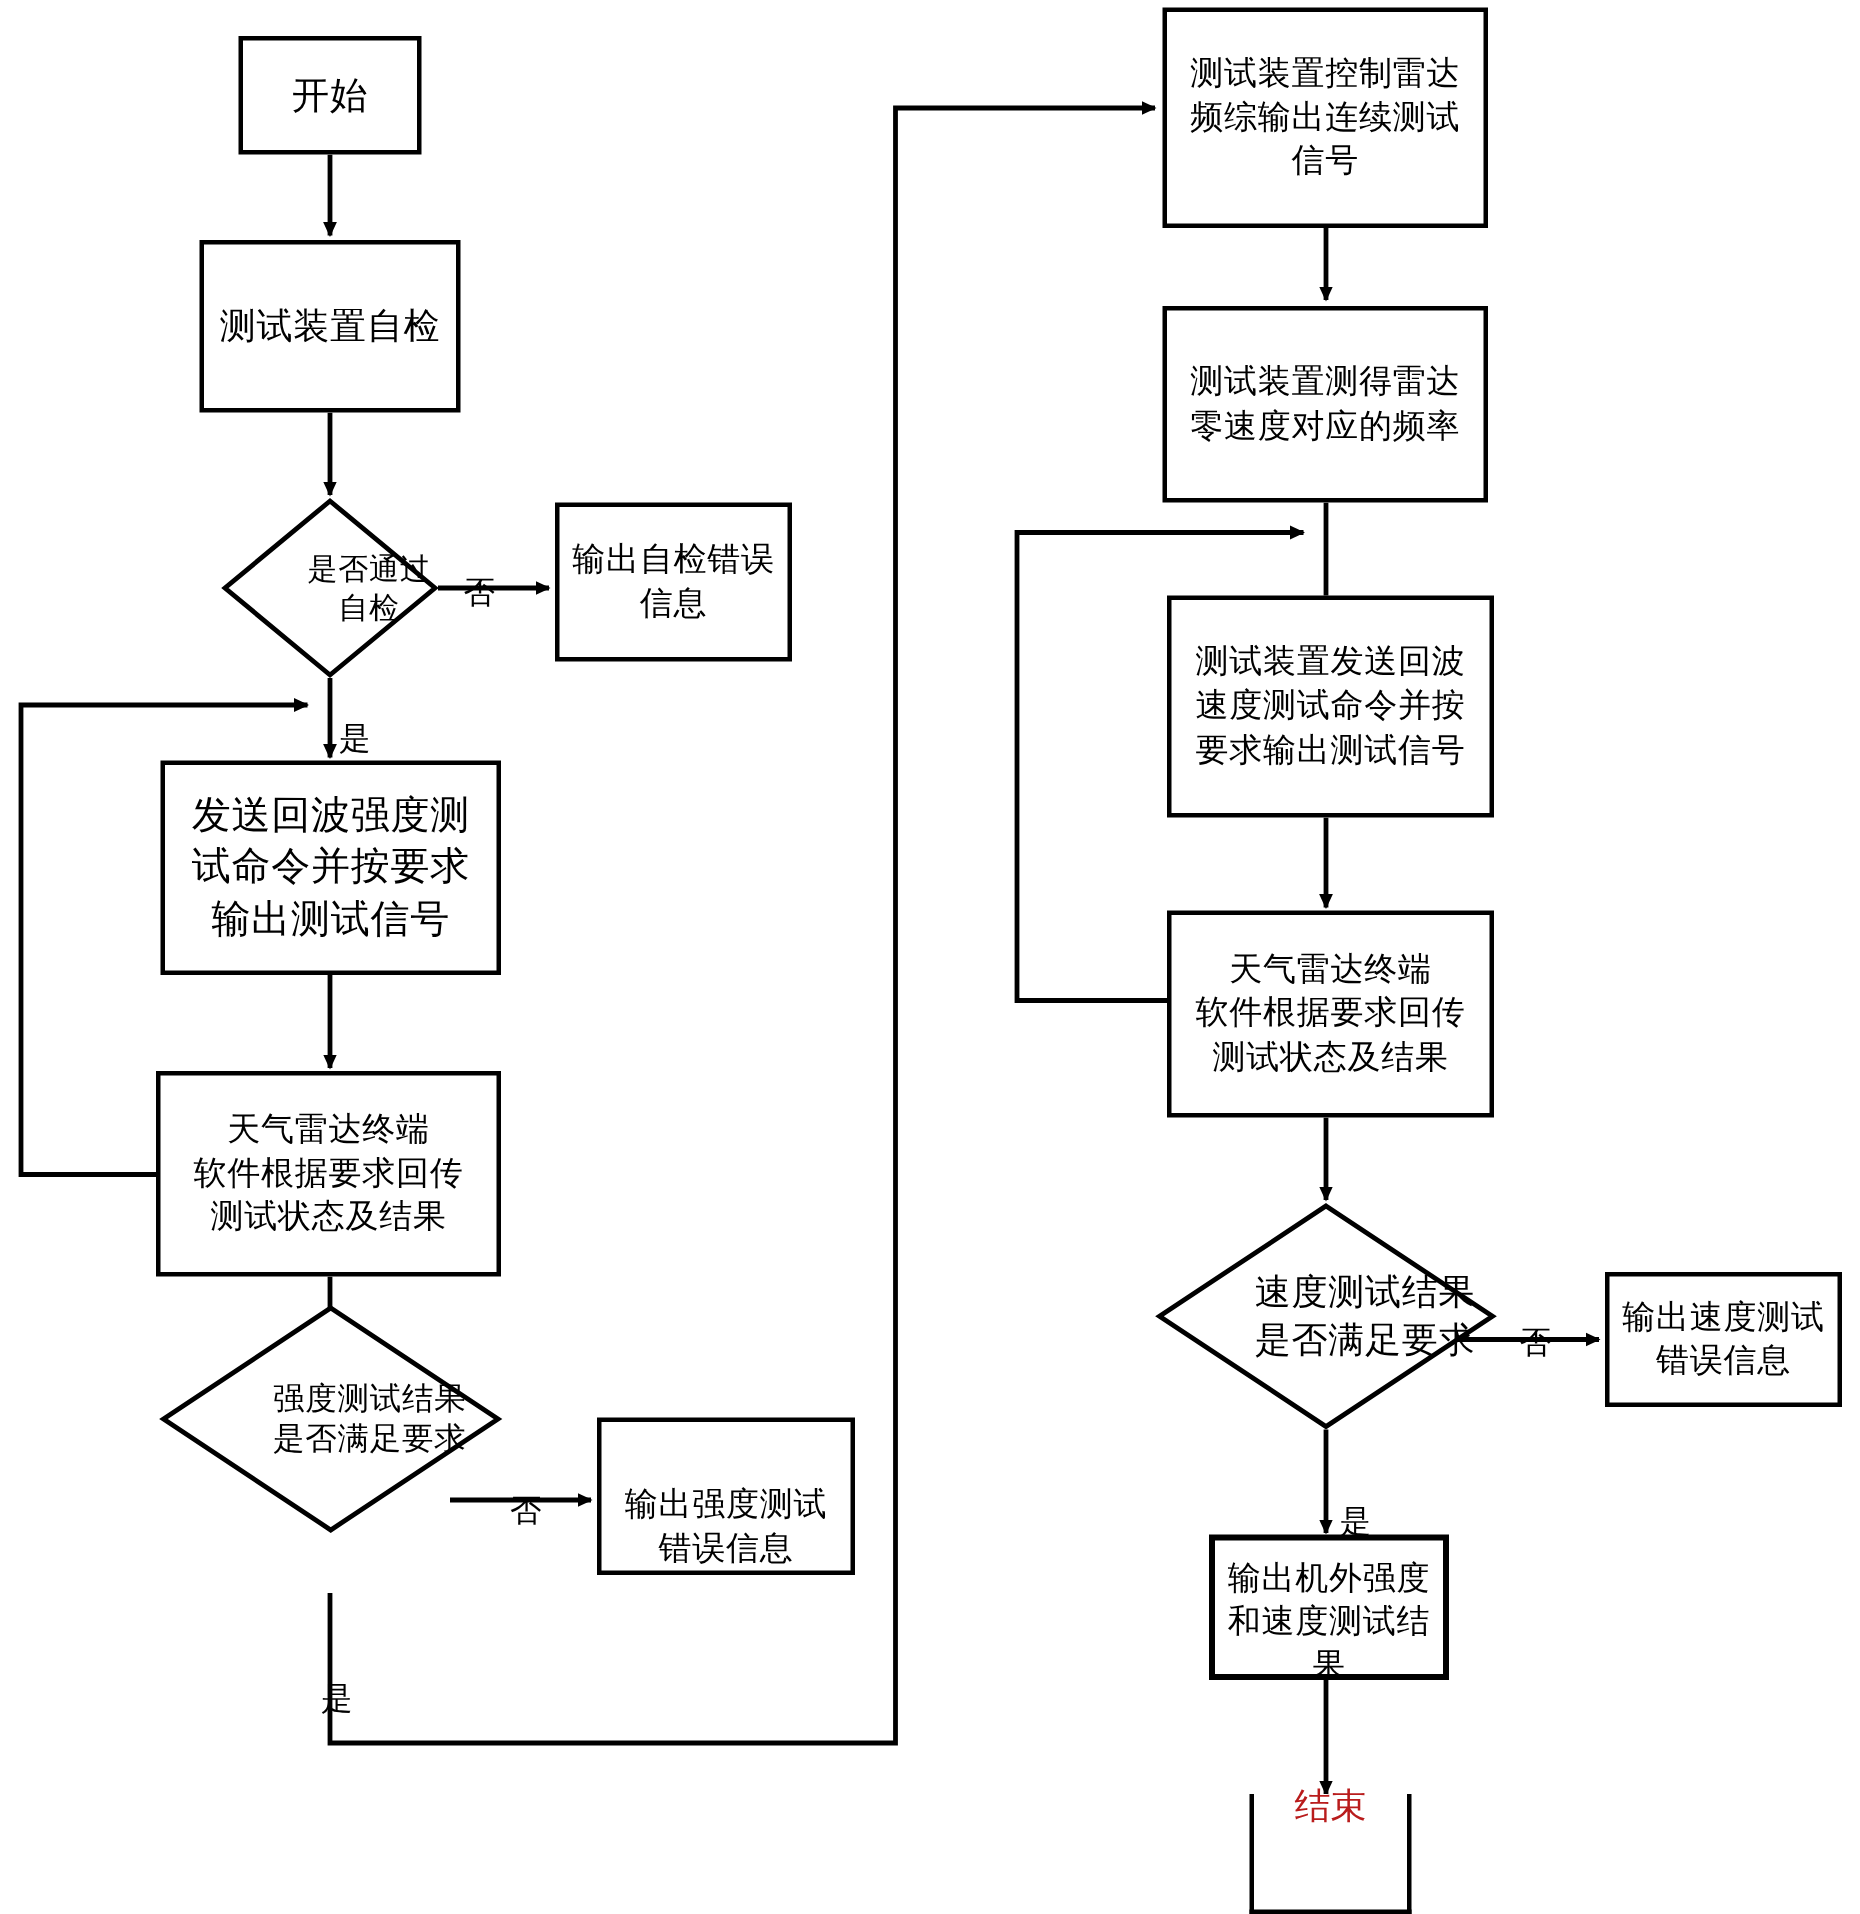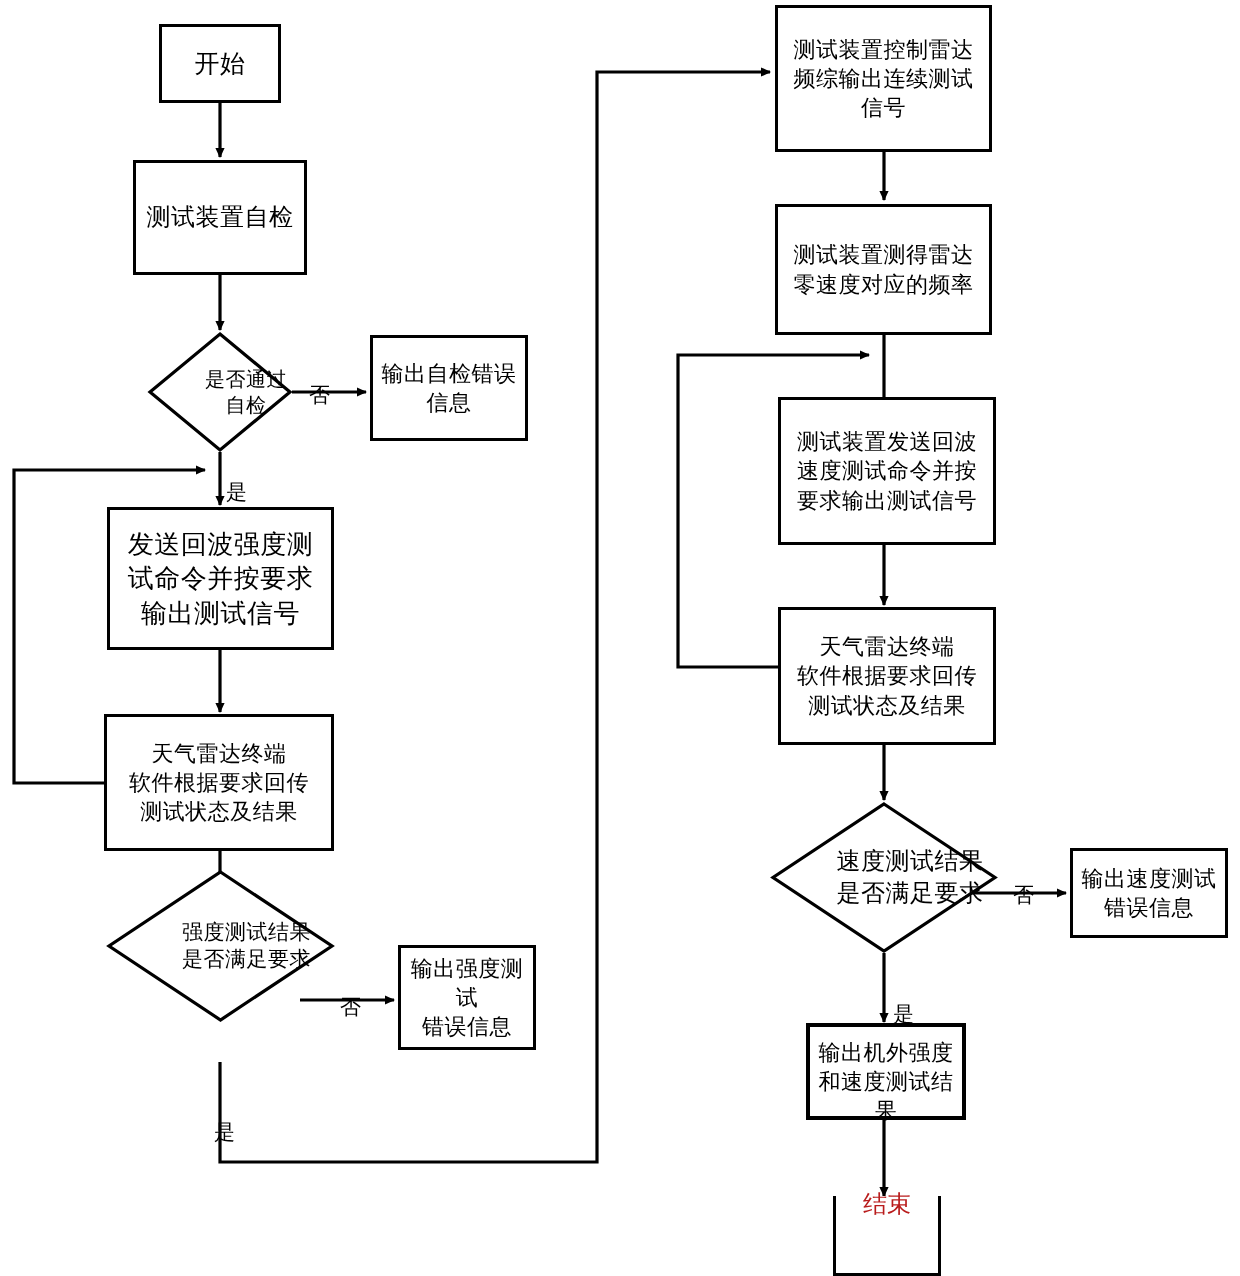--- a/index.html
+++ b/index.html
@@ -173,21 +173,21 @@
   <div class="diamond-wrap" style="left:107px; top:870px; width:227px; height:152px;">
     <svg width="227" height="152" viewBox="0 0 227 152">
       <polygon points="113.5,2 225,76 113.5,150 2,76" fill="#ffffff" stroke="#000000" stroke-width="3.2"></polygon>
     </svg>
     <div class="diamond-label" style="font-size:21px;">
       <span class="txt" style="white-space:pre-line;">强度测试结果
 是否满足要求</span>
     </div>
   </div>
 
-  <div class="node" style="left:398px; top:945px; width:138px; height:105px; font-size:22px;">
+  <div class="node" style="left:398px; top:945px; width:172px; height:105px; font-size:22px;align-items:flex-end;">
     <span class="txt" style="white-space:pre-line;">输出强度测试
 错误信息</span>
   </div>
 
   <div class="node" style="left:775px; top:5px; width:217px; height:147px; font-size:22px;">
     <span class="txt" style="white-space:pre-line;">测试装置控制雷达
 频综输出连续测试
 信号</span>
   </div>
 

